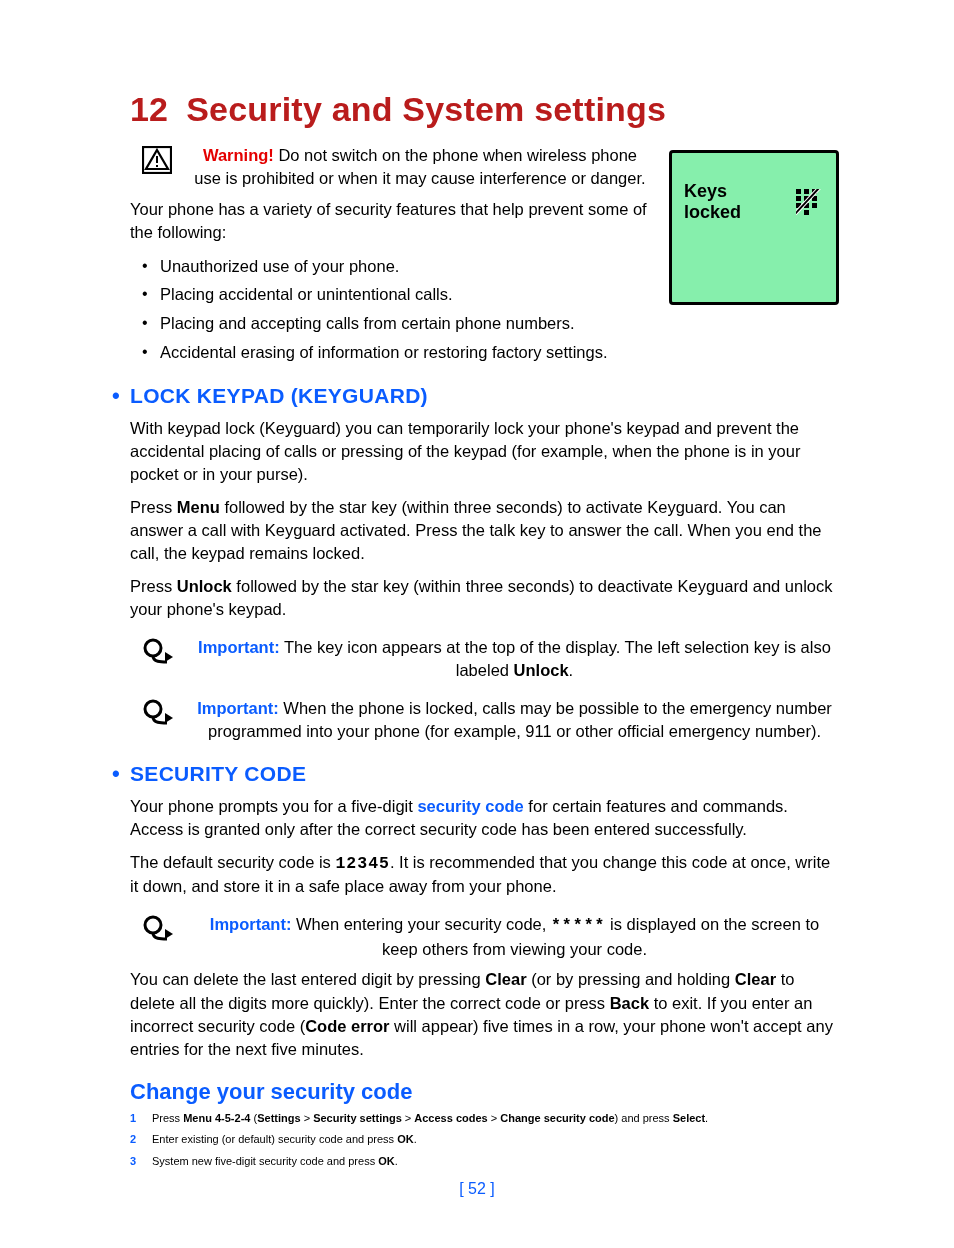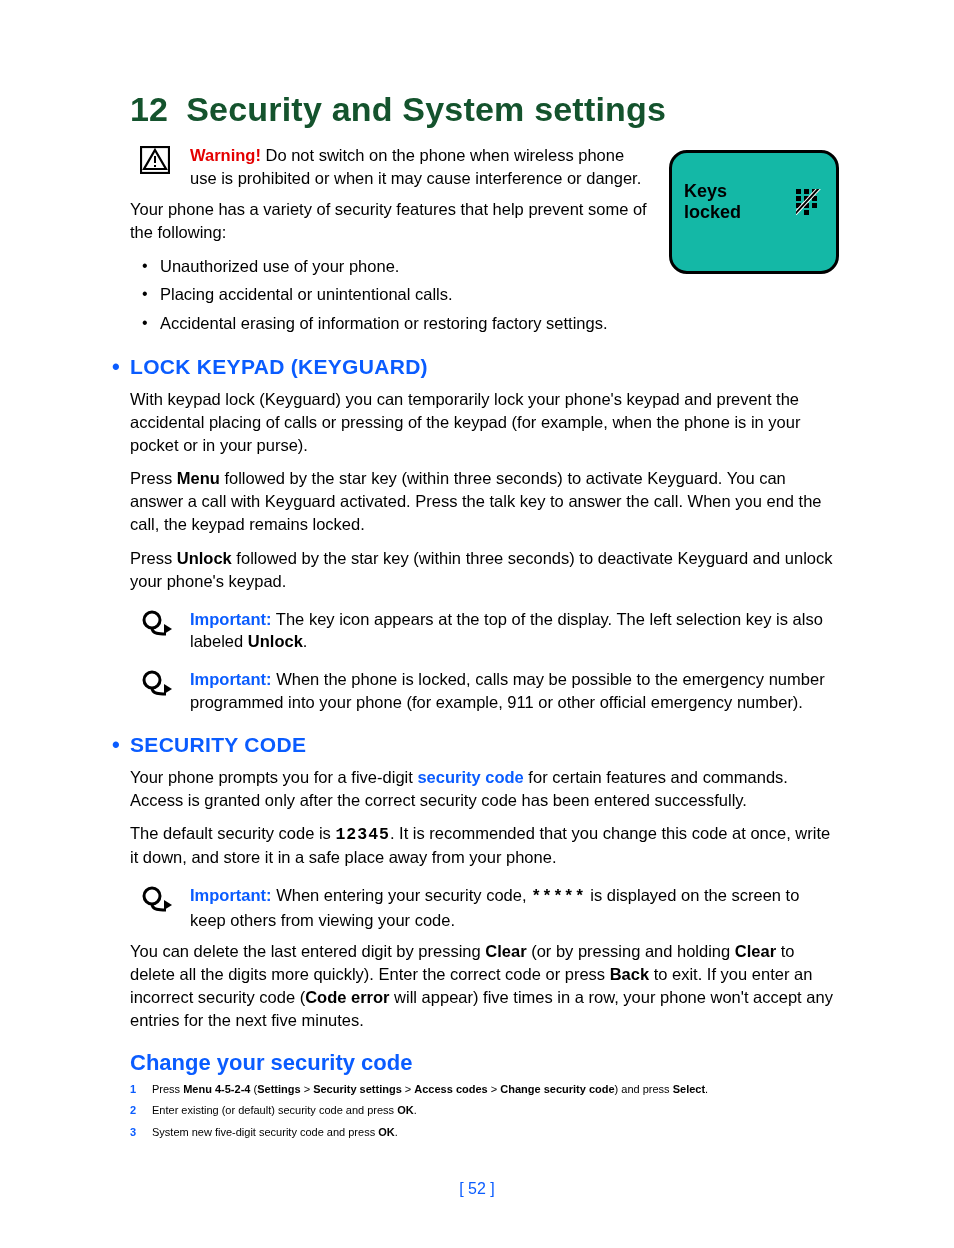--- a/index.html
+++ b/index.html
@@ -12,59 +12,60 @@
   .page {
     width: 954px;
     height: 1248px;
     box-sizing: border-box;
     padding: 90px 115px 40px 130px;
     position: relative;
   }
   h1.chapter {
     font-size: 34px;
     font-weight: 700;
-    color: #14532d;
+    color: #b91c1c;
     margin: 0 0 14px 0;
     letter-spacing: 0.2px;
   }
   h1.chapter .num {
     margin-right: 18px;
   }
 
   
   .phone-box {
     position: absolute;
     right: 115px;
     top: 150px;
     width: 170px;
-    height: 124px;
+    height: 155px;
     border: 3px solid #000;
-    border-radius: 18px;
+    border-radius: 4px;
     box-sizing: border-box;
-    background: #14b8a6;
+    background: #86efac;
     padding: 28px 12px;
   }
   .phone-box .row {
     display: flex;
     align-items: center;
     gap: 8px;
   }
   .phone-box .label {
     font-family: "Verdana", "Segoe UI", sans-serif;
     font-weight: 700;
     font-size: 18px;
   }
   .phone-box svg { flex: 0 0 auto; }
 
   
   .callout {
     display: flex;
     align-items: flex-start;
     gap: 16px;
     margin: 15px 0 8px 10px;
+    text-align: center;
   }
   .callout .icon-slot {
     width: 34px;
     flex: 0 0 34px;
     padding-top: 2px;
   }
   .callout .txt {
     flex: 1 1 auto;
     font-size: 16.5px;
     line-height: 1.38;
@@ -207,20 +208,21 @@
         </svg>
       </div>
       <div class="txt"><span class="lead red">Warning!</span><span> Do not switch on the phone when wireless phone use is prohibited or when it may cause interference or danger.</span></div>
     </div>
     <p class="body narrow">Your phone has a variety of security features that help prevent some of the following:</p>
   </div>
 
   <ul class="bullets">
     <li>Unauthorized use of your phone.</li>
     <li>Placing accidental or unintentional calls.</li>
+    <li>Placing and accepting calls from certain phone numbers.</li>
     <li>Accidental erasing of information or restoring factory settings.</li>
   </ul>
 
   <h2 class="section">LOCK KEYPAD (KEYGUARD)</h2>
   <p class="body">With keypad lock (Keyguard) you can temporarily lock your phone's keypad and prevent the accidental placing of calls or pressing of the keypad (for example, when the phone is in your pocket or in your purse).</p>
   <p class="body"><span>Press </span><span class="bold">Menu</span><span> followed by the star key (within three seconds) to activate Keyguard. You can answer a call with Keyguard activated. Press the talk key to answer the call. When you end the call, the keypad remains locked.</span></p>
   <p class="body"><span>Press </span><span class="bold">Unlock</span><span> followed by the star key (within three seconds) to deactivate Keyguard and unlock your phone's keypad.</span></p>
 
   <div class="callout">
     <div class="icon-slot">

